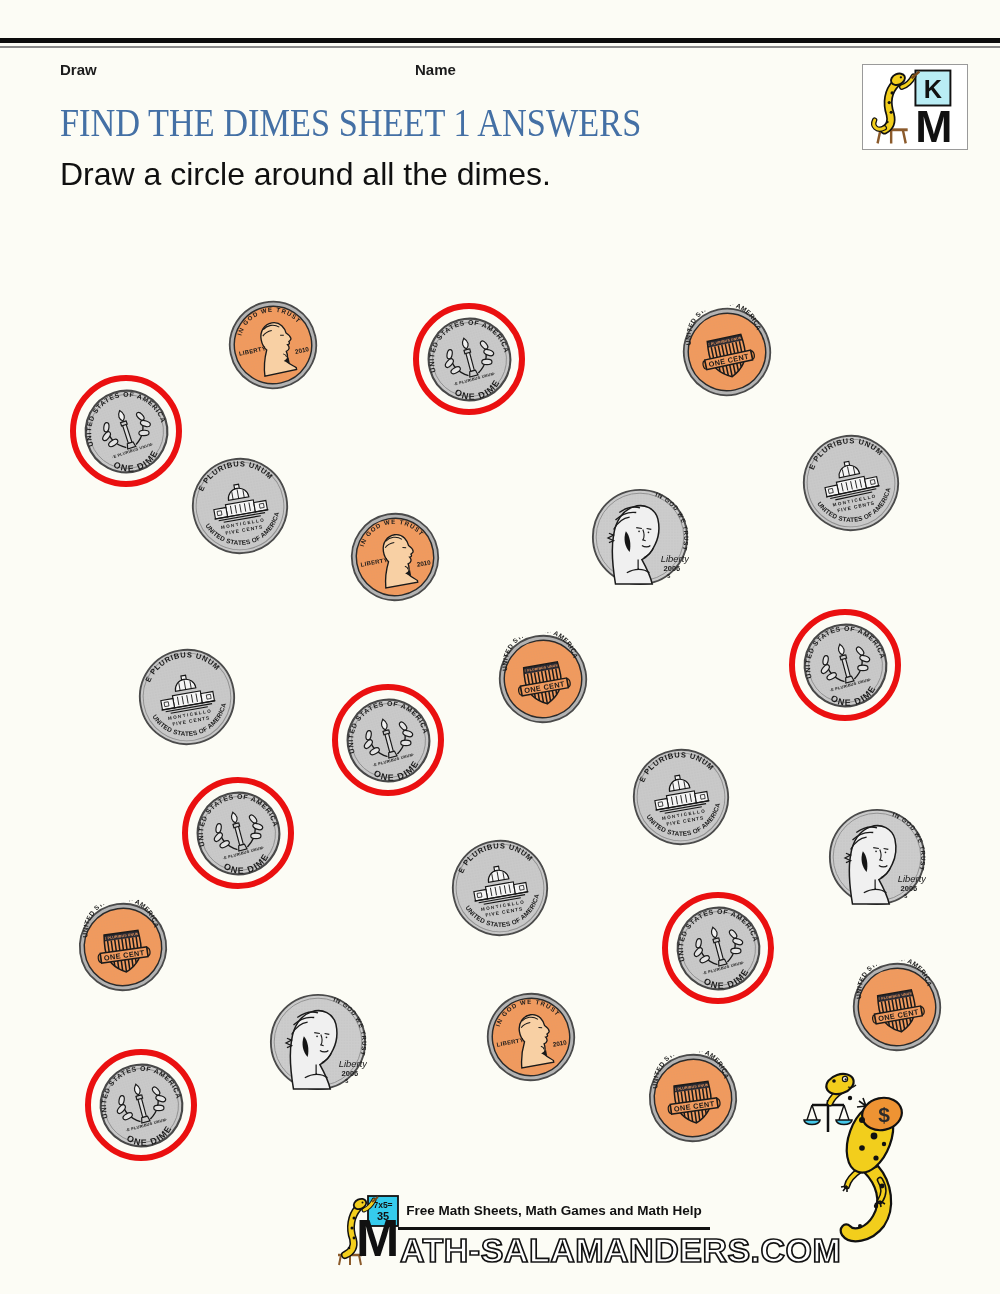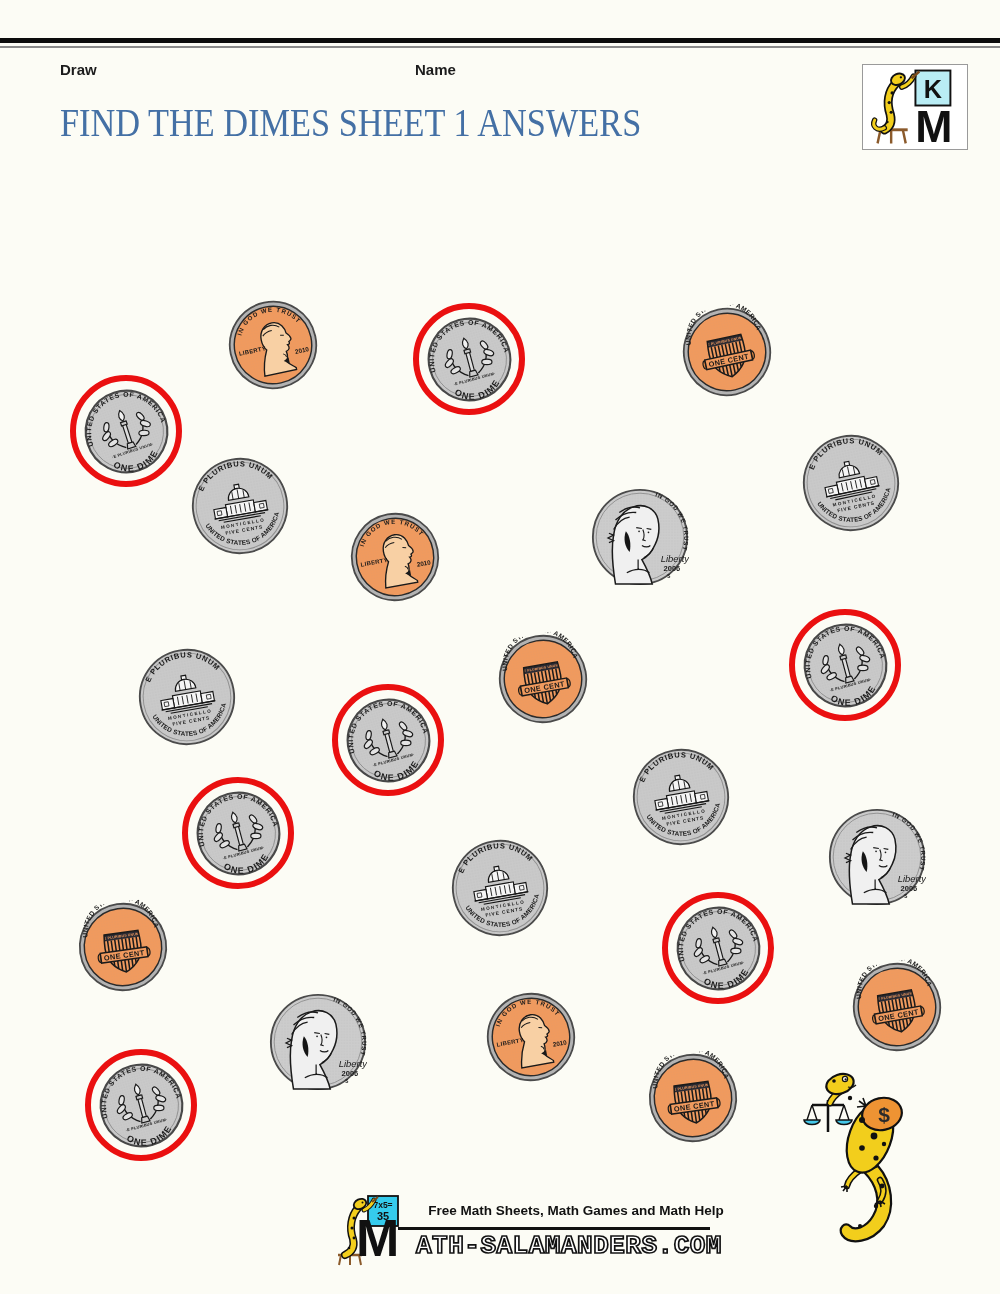--- a/index.html
+++ b/index.html
@@ -16,27 +16,27 @@
   .line2{position:absolute;left:60px;top:224px;font-size:32px;color:#101010;white-space:nowrap;}
   .answer{color:var(--answer-red,#E81414);border-bottom:3px solid var(--answer-red,#E81414);
           padding:0 3px 0 3px;margin-left:8px;font-weight:400;}
   .logo-box{position:absolute;left:862px;top:64px;width:104px;height:84px;background:#ffffff;
             border:1.5px solid #9a9a9a;}
   .coin-field{position:absolute;left:0;top:0;width:1000px;height:1294px;}
   .coin{position:absolute;}
   .coin svg{position:absolute;left:0;top:0;}
   .ring{position:absolute;width:112px;height:112px;border:6px solid var(--circle-red,#EA1010);
         border-radius:50%;box-sizing:border-box;}
-  .tagline{position:absolute;left:420px;top:1203px;width:312px;text-align:center;
+  .tagline{position:absolute;left:398px;top:1203px;width:312px;text-align:center;
            font-size:13.5px;font-weight:700;color:#111;white-space:nowrap;}
   .footer-line{position:absolute;left:398px;top:1227px;width:312px;height:2.5px;background:#111;}
   .brand-m{position:absolute;left:356px;top:1212px;font-size:52px;font-weight:700;color:#111;
            line-height:1;}
-  .brand-rest{position:absolute;left:416px;top:1231px;font-size:26px;font-weight:700;
-              letter-spacing:0.5px;color:#fff;-webkit-text-stroke:1.7px #111;white-space:nowrap;font-family:Liberation Mono, monospace;}
+  .brand-rest{position:absolute;left:400px;top:1231px;font-size:34px;font-weight:700;
+              letter-spacing:0.5px;color:#fff;-webkit-text-stroke:1.7px #111;white-space:nowrap;}
   svg text{font-family:"Liberation Sans",sans-serif;}
 </style>
 </head>
 <body>
 
 <div class="page" style="--page-bg: #FCFCF5; --title-color: #4470A5; --answer-red: #E81414; --circle-red: #EA1010;">
 
   <svg width="0" height="0" style="position:absolute">
     <defs>
       <pattern id="dots" width="3" height="3" patternUnits="userSpaceOnUse">
@@ -45,20 +45,21 @@
     </defs>
   </svg>
 
   <div class="toprule-thick"></div>
   <div class="toprule-thin"></div>
 
   <div class="field-label" style="left:60px;top:61px;">Draw</div>
   <div class="field-label" style="left:415px;top:61px;">Name</div>
 
   <div class="title">FIND THE DIMES SHEET 1 ANSWERS</div>
+  <div class="line1">Draw a circle around all the dimes.</div>
 
   <div class="logo-box">
     <svg viewBox="0 0 104 82" width="101" height="81">
       <rect x="54" y="5" width="36" height="36" fill="#B9EDF5" stroke="#111" stroke-width="2"></rect>
       <text x="72" y="33" font-size="26" font-weight="700" text-anchor="middle" font-family="Liberation Serif,serif" fill="#111">K</text>
       <text x="73" y="79" font-size="46" font-weight="700" text-anchor="middle" fill="#111">M</text>
       <g>
         <path d="M 14 66 L 46 66" stroke="#8B5A2B" stroke-width="3" fill="none"></path>
         <path d="M 18 66 L 15 80 M 41 66 L 44 80 M 29 66 L 29 80" stroke="#8B5A2B" stroke-width="2.5" fill="none"></path>
         <path d="M 34 18 C 26 26 24 38 28 50 C 30 58 28 63 22 66" stroke="#111" stroke-width="9.5" fill="none" stroke-linecap="round"></path>

